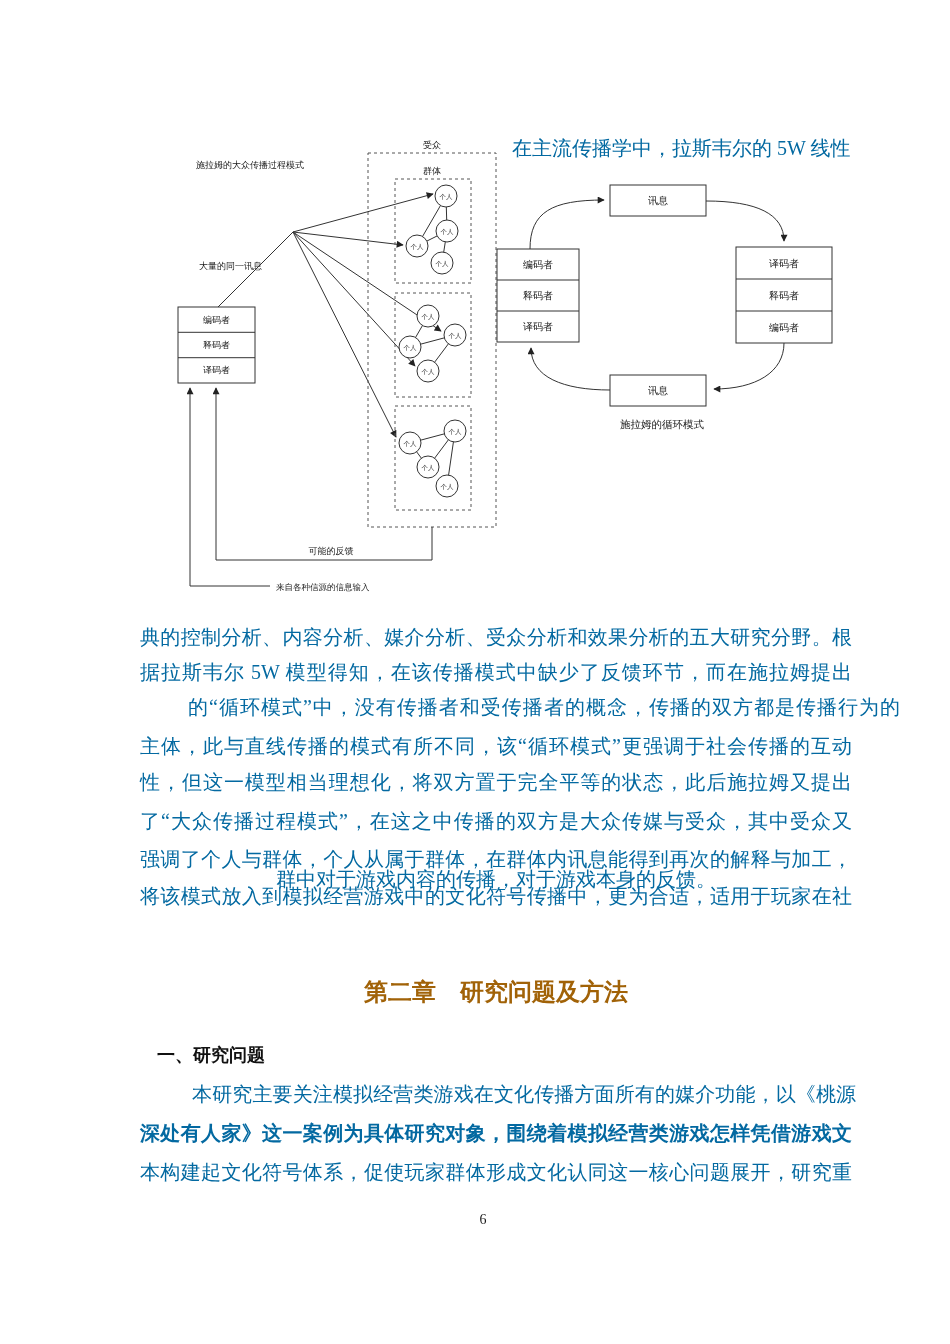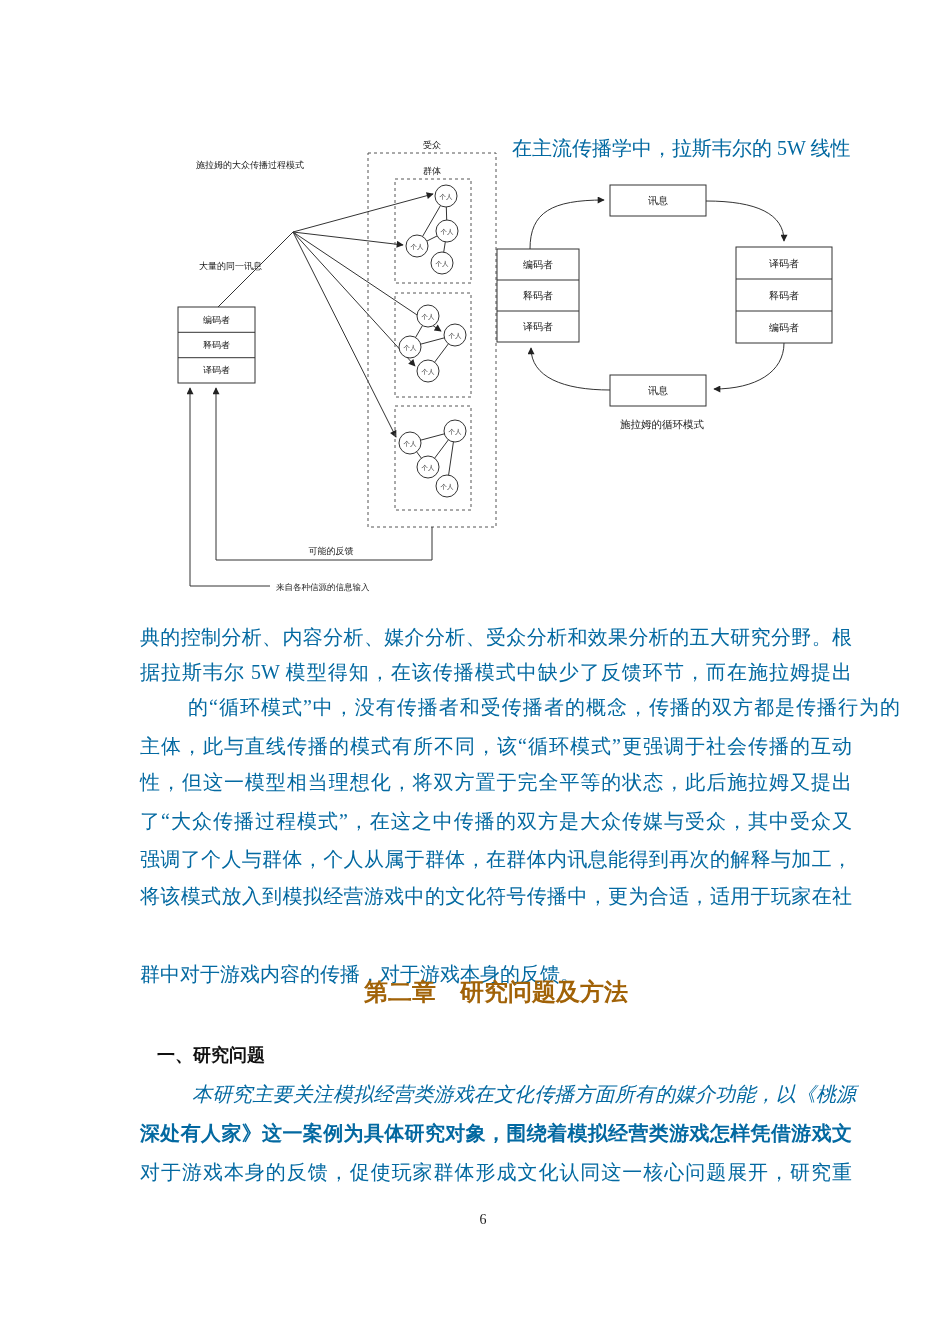--- a/index.html
+++ b/index.html
@@ -149,23 +149,23 @@
 
   <div class="bl" style="left:512px;top:137px;width:340px;">在主流传播学中，拉斯韦尔的 5W 线性</div>
   <div class="bl jl" style="left:140px;top:626px;width:712px;">典的控制分析、内容分析、媒介分析、受众分析和效果分析的五大研究分野。根</div>
   <div class="bl jl" style="left:140px;top:661px;width:712px;">据拉斯韦尔 5W 模型得知，在该传播模式中缺少了反馈环节，而在施拉姆提出</div>
   <div class="bl jl" style="left:153px;top:696px;width:712px;margin-left:35px;">的“循环模式”中，没有传播者和受传播者的概念，传播的双方都是传播行为的</div>
   <div class="bl jl" style="left:140px;top:735px;width:712px;">主体，此与直线传播的模式有所不同，该“循环模式”更强调于社会传播的互动</div>
   <div class="bl jl" style="left:140px;top:771px;width:712px;">性，但这一模型相当理想化，将双方置于完全平等的状态，此后施拉姆又提出</div>
   <div class="bl jl" style="left:140px;top:810px;width:712px;">了“大众传播过程模式”，在这之中传播的双方是大众传媒与受众，其中受众又</div>
   <div class="bl jl" style="left:140px;top:848px;width:712px;">强调了个人与群体，个人从属于群体，在群体内讯息能得到再次的解释与加工，</div>
   <div class="bl jl" style="left:140px;top:885px;width:712px;">将该模式放入到模拟经营游戏中的文化符号传播中，更为合适，适用于玩家在社</div>
-  <div class="bl" style="left:140px;top:963px;width:712px;">群中对于游戏内容的传播，对于游戏本身的反馈。</div>
+  <div class="bl" style="left:140px;top:868px;width:712px;text-align:center;">群中对于游戏内容的传播，对于游戏本身的反馈。</div>
 
   <div class="chap">第二章　研究问题及方法</div>
   <div class="sect">一、研究问题</div>
 
-  <div class="bl jl" style="left:192px;top:1083px;width:664px;font-style:italic;">本研究主要关注模拟经营类游戏在文化传播方面所有的媒介功能，以《桃源</div>
+  <div class="bl jl" style="left:192px;top:1083px;width:664px;">本研究主要关注模拟经营类游戏在文化传播方面所有的媒介功能，以《桃源</div>
   <div class="bl jl" style="left:140px;top:1122px;width:712px;font-weight:bold;">深处有人家》这一案例为具体研究对象，围绕着模拟经营类游戏怎样凭借游戏文</div>
-  <div class="bl jl" style="left:140px;top:1161px;width:712px;">对于游戏本身的反馈，促使玩家群体形成文化认同这一核心问题展开，研究重</div>
+  <div class="bl jl" style="left:140px;top:1161px;width:712px;">本构建起文化符号体系，促使玩家群体形成文化认同这一核心问题展开，研究重</div>
 
   <div class="pgnum">6</div>
 </div>
 
 </body></html>

